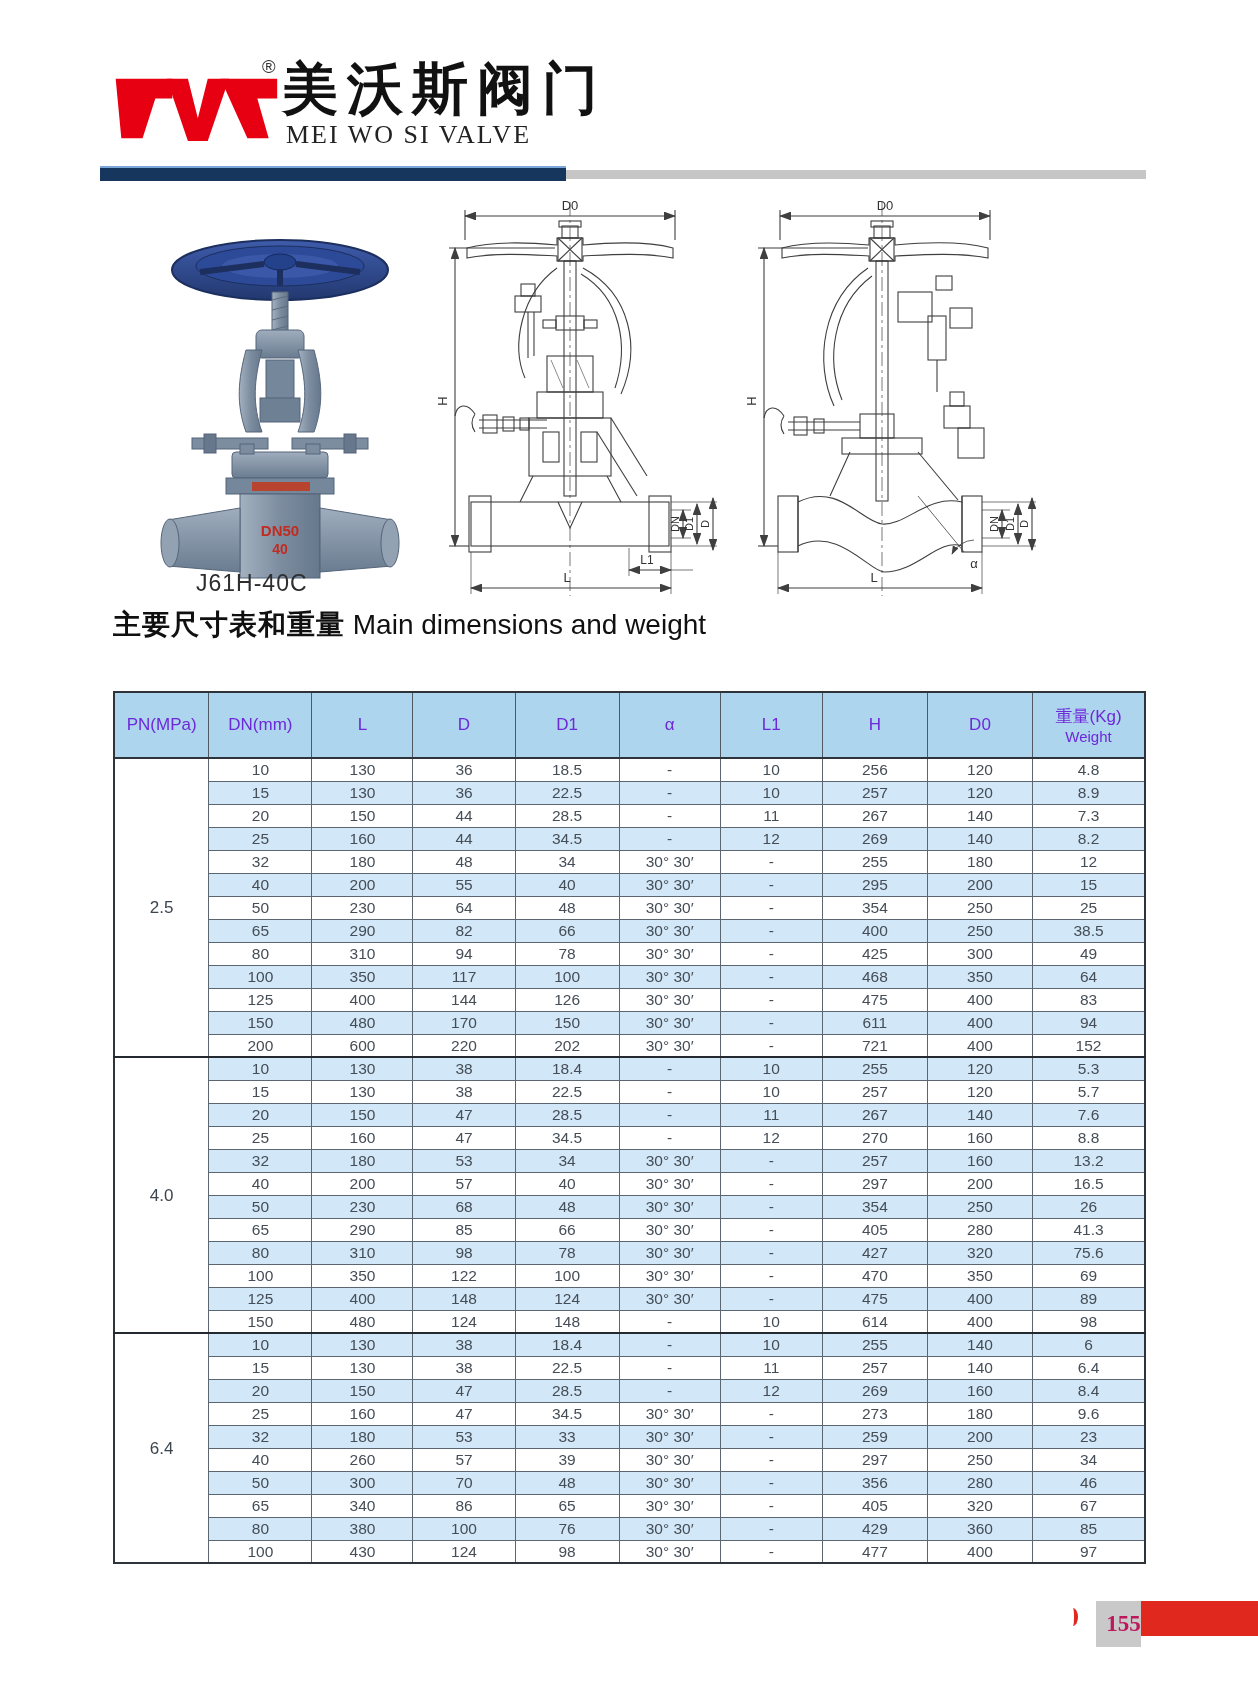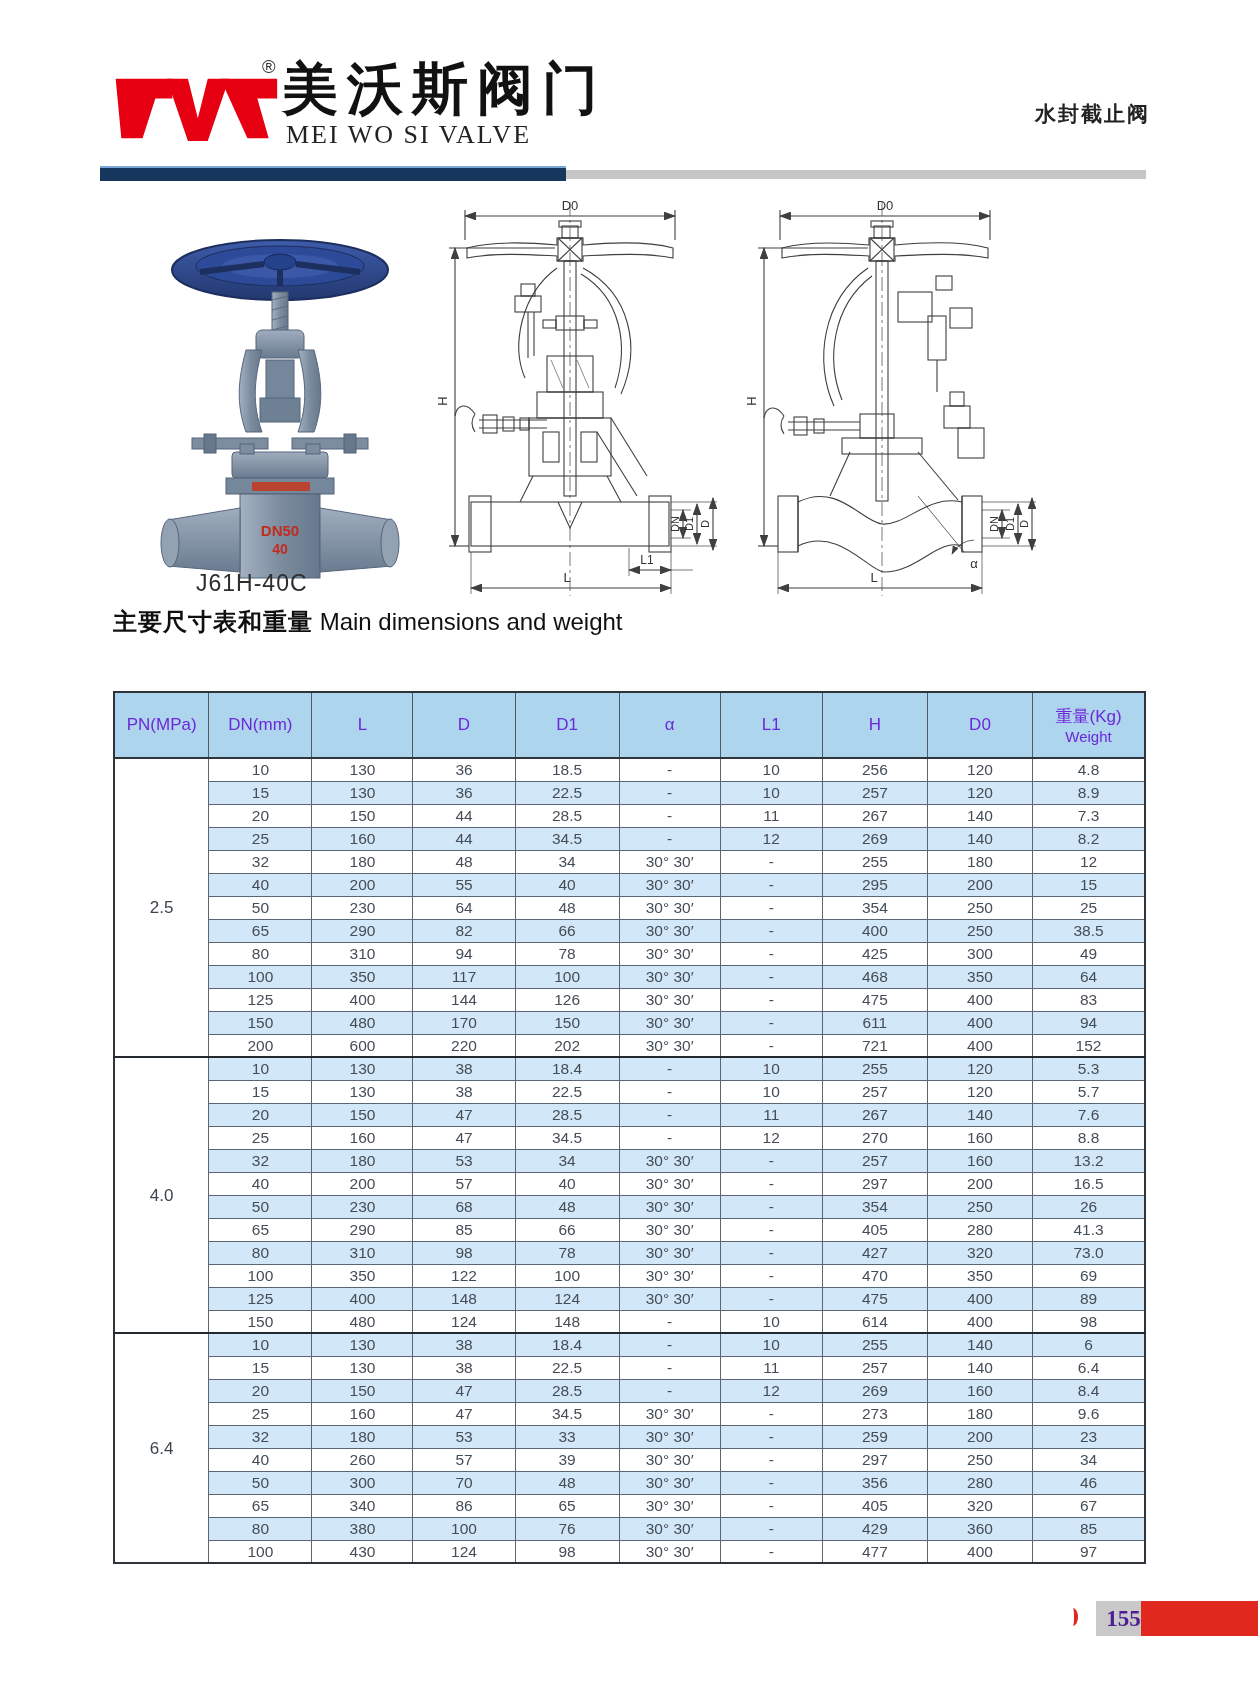--- a/index.html
+++ b/index.html
@@ -22,63 +22,62 @@
   .divider-navy { position:absolute; left:100px; top:166px; width:466px; height:15px; background:#17365d; border-top:2px solid #7da7d9; }
 
   
   .fig { position:absolute; }
   .fig-photo   { left:140px; top:200px; width:282px; height:382px; }
   .fig-front   { left:425px; top:196px; width:296px; height:406px; }
   .fig-side    { left:722px; top:196px; width:318px; height:406px; }
 
   .model-label { position:absolute; left:196px; top:570px; font-size:23px; color:#2e2e2e; letter-spacing:1px; }
 
-  .section-title { position:absolute; left:113px; top:606px; font-size:24px; color:#101010; }
+  .section-title { position:absolute; left:113px; top:606px; font-size:28px; color:#101010; }
   .section-title .cn { font-weight:bold; letter-spacing:1px; }
   .section-title .en { font-weight:normal; }
 
   
   #dims-table { position:absolute; left:113px; top:691px; width:1033px;
                 border-collapse:collapse; table-layout:fixed;
                 border:2px solid #2e343a; }
   #dims-table th { height:66px; background:#aed5ee; font-weight:normal; font-size:17px; color:#6d28d9;
                    border:1px solid #4f5a63; border-bottom:2px solid #2e343a; text-align:center; vertical-align:middle; }
   #dims-table td { height:23px; font-size:15.5px; color:#454d56; text-align:center; vertical-align:middle;
                    border:1px solid #5c6670; line-height:1; background:#ffffff; }
   #dims-table tr.alt td { background:#d2e7f7; }
   #dims-table td.pn-cell { background:#ffffff !important; font-size:17px; color:#3c454e; }
   #dims-table tr.group-start td { border-top:2px solid #23292e; }
   #dims-table th .w2 { font-size:15px; }
 
   
   .footer-mark { position:absolute; left:1068px; top:1608px; width:10px; height:18px;
                  border-right:4px solid #e0281e; border-radius:0 50% 50% 0 / 0 50% 50% 0; }
-  .footer-pagebox { position:absolute; left:1096px; top:1601px; width:45px; height:35px; background:#c9c9c9;
+  .footer-pagebox { position:absolute; left:1096px; top:1601px; width:45px; height:46px; background:#c9c9c9;
                     display:flex; align-items:center; justify-content:center;
-                    font-family:"Liberation Serif", serif; font-weight:bold; font-size:23px; color:#4c1d95;padding-left:10px; }
+                    font-family:"Liberation Serif", serif; font-weight:bold; font-size:23px; color:#be185d;padding-left:10px; }
   .footer-redbar { position:absolute; left:1141px; top:1601px; width:117px; height:35px; background:#e0281e; }
 
   svg text { font-family:"Liberation Sans", sans-serif; }
 </style>
 </head>
 <body>
 
 <div class="page">
 
   <svg class="logo-mark" viewBox="0 0 120 72">
     <path d="M4 16 L44 16 L44 30 L32 30 L23 58 L8 58 Z" fill="#e60012"></path>
     <path d="M40 16 L55 16 L62 44 L69 16 L84 16 L69 60 L55 60 Z" fill="#e60012"></path>
     <path d="M78 16 L118 16 L118 30 L104 30 L112 58 L97 58 Z" fill="#e60012"></path>
     <text x="112" y="12" font-size="13" fill="#333" text-anchor="middle">®</text>
   </svg>
   <div class="brand-cn">美沃斯阀门</div>
   <div class="brand-en">MEI WO SI VALVE</div>
 
   <div class="product-block">
-    <div class="product-cn">水封截止阀</div>
   </div>
 
   <div class="divider-gray"></div>
   <div class="divider-navy"></div>
 
   <svg class="fig fig-photo" viewBox="0 0 282 382">
     <defs>
       <linearGradient id="steel" x1="0" y1="0" x2="1" y2="0">
         <stop offset="0" stop-color="#a3b1c0"></stop>
           <stop offset="0.5" stop-color="#7d8da0"></stop>
@@ -567,21 +566,21 @@
         </tr>
         <tr class="alt">
           <td>80</td>
           <td>310</td>
           <td>98</td>
           <td>78</td>
           <td>30° 30′</td>
           <td>-</td>
           <td>427</td>
           <td>320</td>
-          <td>73.0</td>
+          <td>75.6</td>
         </tr>
         <tr>
           <td>100</td>
           <td>350</td>
           <td>122</td>
           <td>100</td>
           <td>30° 30′</td>
           <td>-</td>
           <td>470</td>
           <td>350</td>

